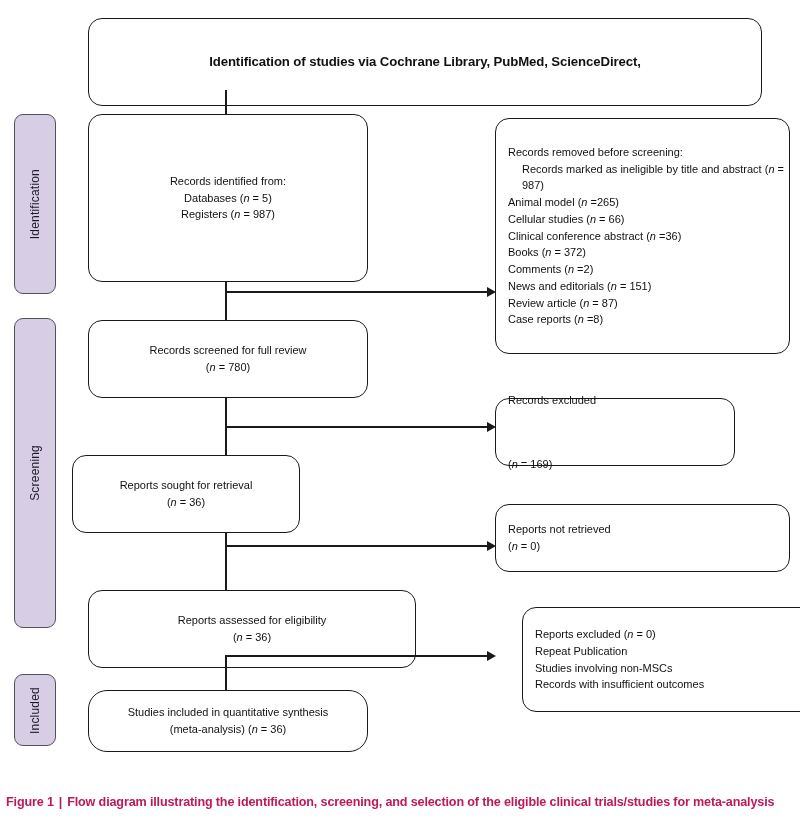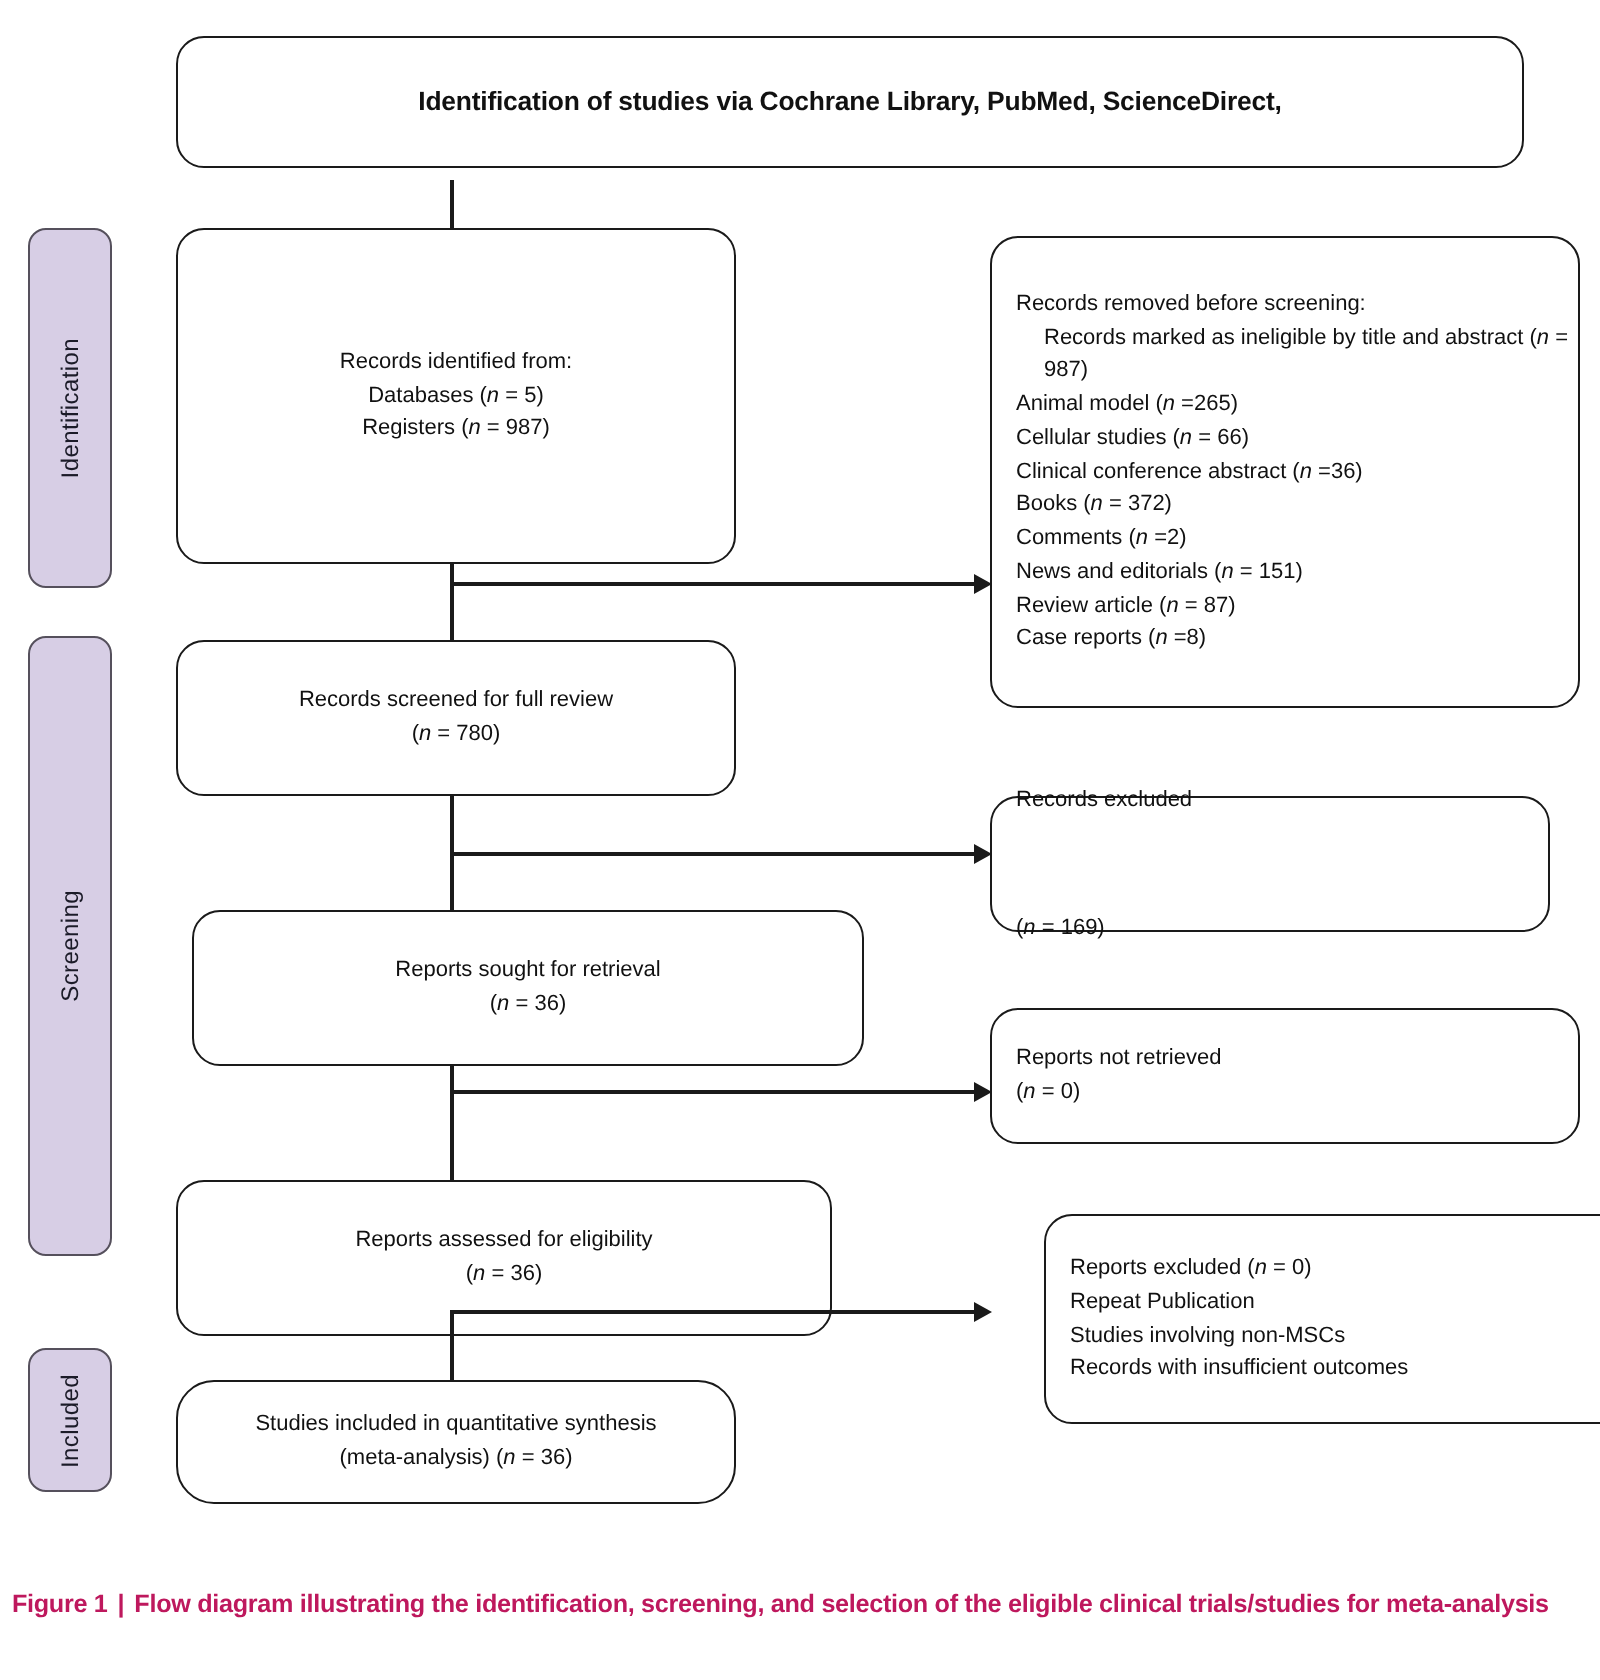--- a/index.html
+++ b/index.html
@@ -56,21 +56,21 @@
     color:#be185d;letter-spacing:-0.15px;
   }
   #cap .sep{padding:0 5px;}
   .it{font-style:italic;}
 </style>
 </head>
 <body>
 
 <div id="stage">
 
-  <div class="box center" id="hdr" style="left:88px;top:18px;width:674px;height:66px;">
+  <div class="box center" id="hdr" style="left:88px;top:18px;width:674px;height:88px;">
     <div class="ln">Identification of studies via Cochrane Library, PubMed, ScienceDirect,</div>
   </div>
 
   <div class="side" style="left:14px;top:114px;width:42px;height:180px;">
     <span>Identification</span>
   </div>
   <div class="side" style="left:14px;top:318px;width:42px;height:310px;">
     <span>Screening</span>
   </div>
   <div class="side" style="left:14px;top:674px;width:42px;height:72px;">
@@ -81,21 +81,21 @@
     <div class="ln">Records identified from:</div>
     <div class="ln">Databases (<span class="it">n</span> = 5)</div>
     <div class="ln">Registers (<span class="it">n</span> = 987)</div>
   </div>
 
   <div class="box center" style="left:88px;top:320px;width:280px;height:78px;">
     <div class="ln">Records screened for full review</div>
     <div class="ln">(<span class="it">n</span> = 780)</div>
   </div>
 
-  <div class="box center" style="left:96px;top:455px;width:336px;height:78px;text-align:right;">
+  <div class="box center" style="left:72px;top:455px;width:228px;height:78px;text-align:right;">
     <div class="ln">Reports sought for retrieval</div>
     <div class="ln">(<span class="it">n</span> = 36)</div>
   </div>
 
   <div class="box center" style="left:88px;top:590px;width:328px;height:78px;">
     <div class="ln">Reports assessed for eligibility</div>
     <div class="ln">(<span class="it">n</span> = 36)</div>
   </div>
 
   <div class="box center" style="left:88px;top:690px;width:280px;height:62px;border-radius:19px;">
@@ -109,21 +109,21 @@
     <div class="ln">Animal model (<span class="it">n</span> =265)</div>
     <div class="ln">Cellular studies (<span class="it">n</span> = 66)</div>
     <div class="ln">Clinical conference abstract (<span class="it">n</span> =36)</div>
     <div class="ln">Books (<span class="it">n</span> = 372)</div>
     <div class="ln">Comments (<span class="it">n</span> =2)</div>
     <div class="ln">News and editorials (<span class="it">n</span> = 151)</div>
     <div class="ln">Review article (<span class="it">n</span> = 87)</div>
     <div class="ln">Case reports (<span class="it">n</span> =8)</div>
   </div>
 
-  <div class="box left" style="left:495px;top:398px;width:280px;height:68px;gap:47px;">
+  <div class="box left" style="left:495px;top:398px;width:240px;height:68px;gap:47px;">
     <div class="ln">Records excluded</div>
     <div class="ln">(<span class="it">n</span> = 169)</div>
   </div>
 
   <div class="box left" style="left:495px;top:504px;width:295px;height:68px;">
     <div class="ln">Reports not retrieved</div>
     <div class="ln">(<span class="it">n</span> = 0)</div>
   </div>
 
   <div class="box left" style="left:522px;top:607px;width:295px;height:105px;">

